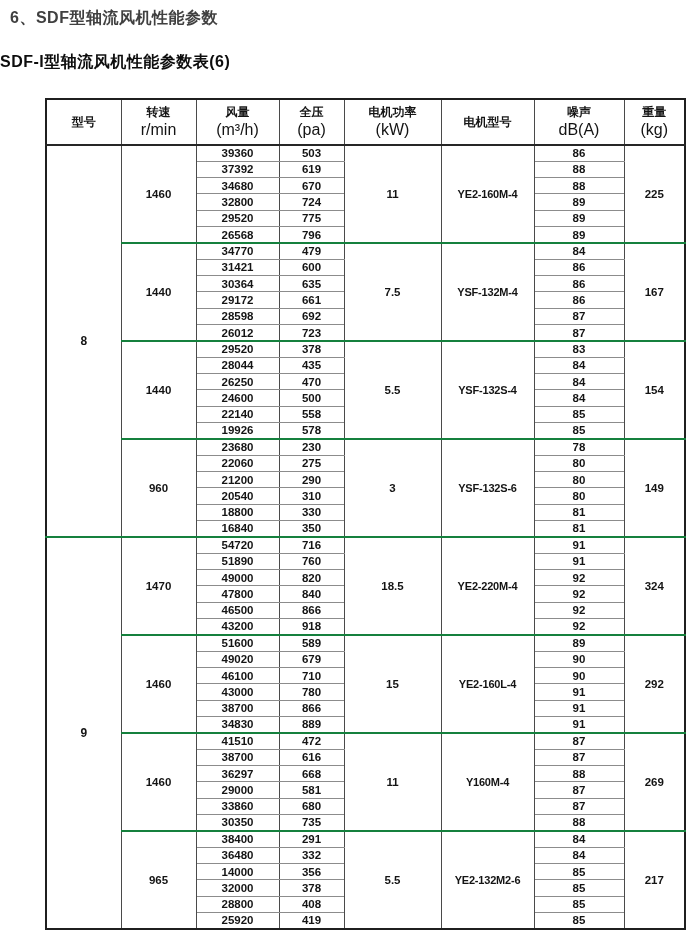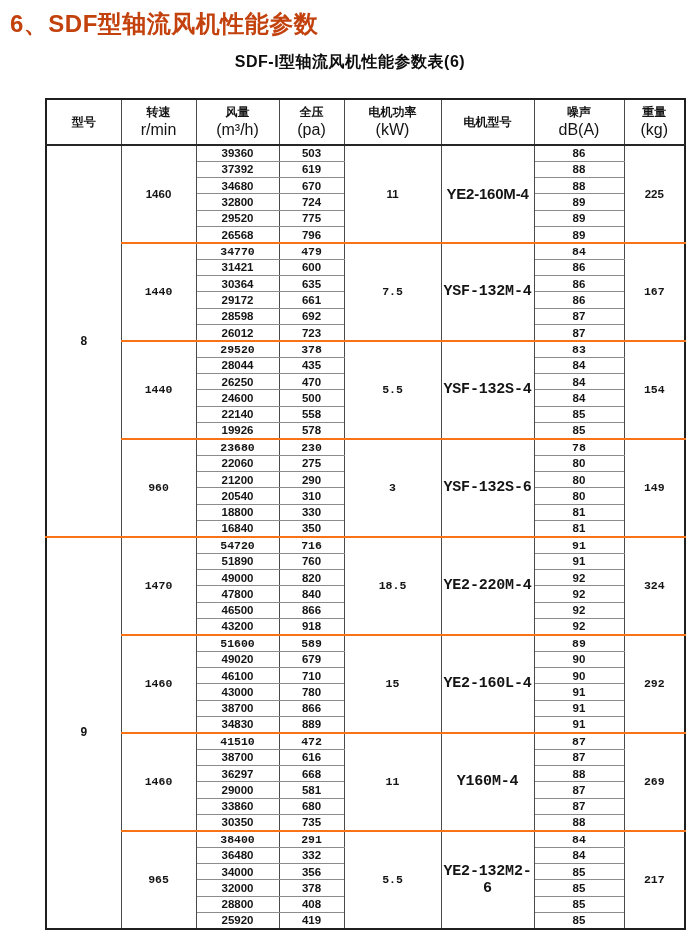--- a/index.html
+++ b/index.html
@@ -6,26 +6,26 @@
   html, body {
     width: 700px; height: 937px;
     background: #ffffff;
     font-family: "Liberation Sans", "DejaVu Sans", sans-serif;
     color: #111;
     overflow: hidden;
   }
   .page { position: relative; width: 700px; height: 937px; }
   .doc-title {
     position: absolute; left: 10px; top: 8px;
-    font-size: 24px; font-weight: bold; letter-spacing: 0.5px;
-    color: #c2410c;
+    font-size: 16px; font-weight: bold; letter-spacing: 0.5px;
+    color: #404040;
   }
   .table-title {
     position: absolute; left: 0; top: 52px; width: 700px;
-    text-align: center; font-size: 16px; font-weight: bold;
+    font-size: 16px; font-weight: bold;
     letter-spacing: 0.5px; color: #0d0d0d;
   }
   table.spec {
     position: absolute; left: 45px; top: 98px;
     width: 639px; height: 832px;
     border-collapse: collapse; table-layout: fixed;
     border: 2px solid #1f1f1f;
   }
   .spec th, .spec td {
     border: 1px solid #6f6f6f;
@@ -33,23 +33,23 @@
     text-align: center; vertical-align: middle;
     padding: 0; font-weight: bold; color: #141414;
   }
   .spec thead tr { height: 46px; margin-left: 16px; }
   .spec th { border-bottom: 2px solid #262626; font-size: 12px; line-height: 1.25; }
   .spec th .unit { font-size: 16px; font-weight: normal; }
   .spec th .unit:empty { display: none; }
   .spec tbody tr { height: 16px; }
   .spec td { font-size: 11.5px; }
   .spec td.sub { border-top-color: #8c8c8c; border-bottom-color: #8c8c8c; }
-  .spec tr.block-start td { border-top: 2px solid #f97316; font-family: Liberation Mono, monospace; }
+  .spec tr.block-start td { border-top: 2px solid #15803d; }
   .spec td.col-model { font-size: 12px; }
-  .spec td.col-motor { font-size: 15px; letter-spacing: -0.2px; }
+  .spec td.col-motor { font-size: 11px; letter-spacing: -0.2px; }
 </style>
 </head>
 <body>
 
 <div class="page">
 
   <div class="doc-title">6、SDF型轴流风机性能参数</div>
   <div class="table-title">SDF-I型轴流风机性能参数表(6)</div>
 
   <table class="spec">
@@ -346,21 +346,21 @@
           <td rowspan="6" class="col-motor">YE2-132M2-6</td>
           <td class="col-noise sub">84</td>
           <td rowspan="6" class="col-weight">217</td>
         </tr>
         <tr>
           <td class="col-air sub">36480</td>
           <td class="col-press sub">332</td>
           <td class="col-noise sub">84</td>
         </tr>
         <tr>
-          <td class="col-air sub">34000</td>
+          <td class="col-air sub">14000</td>
           <td class="col-press sub">356</td>
           <td class="col-noise sub">85</td>
         </tr>
         <tr>
           <td class="col-air sub">32000</td>
           <td class="col-press sub">378</td>
           <td class="col-noise sub">85</td>
         </tr>
         <tr>
           <td class="col-air sub">28800</td>

